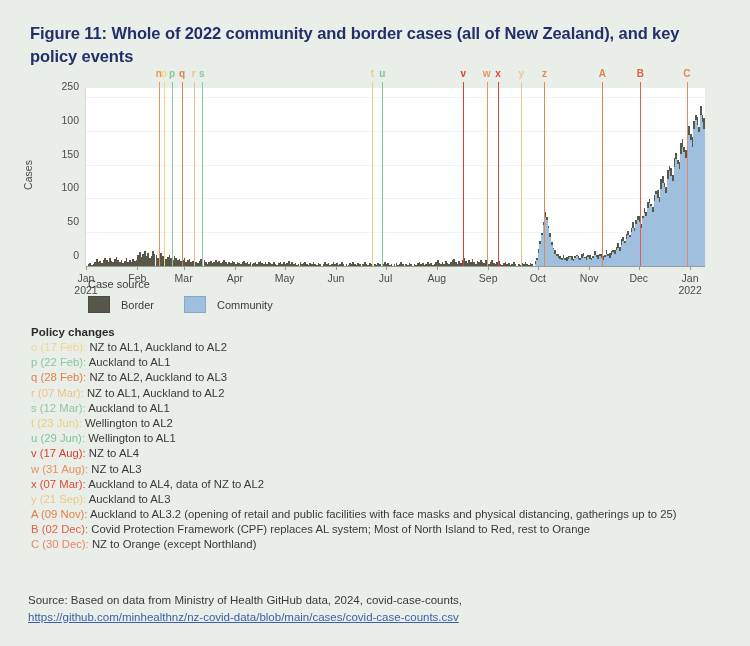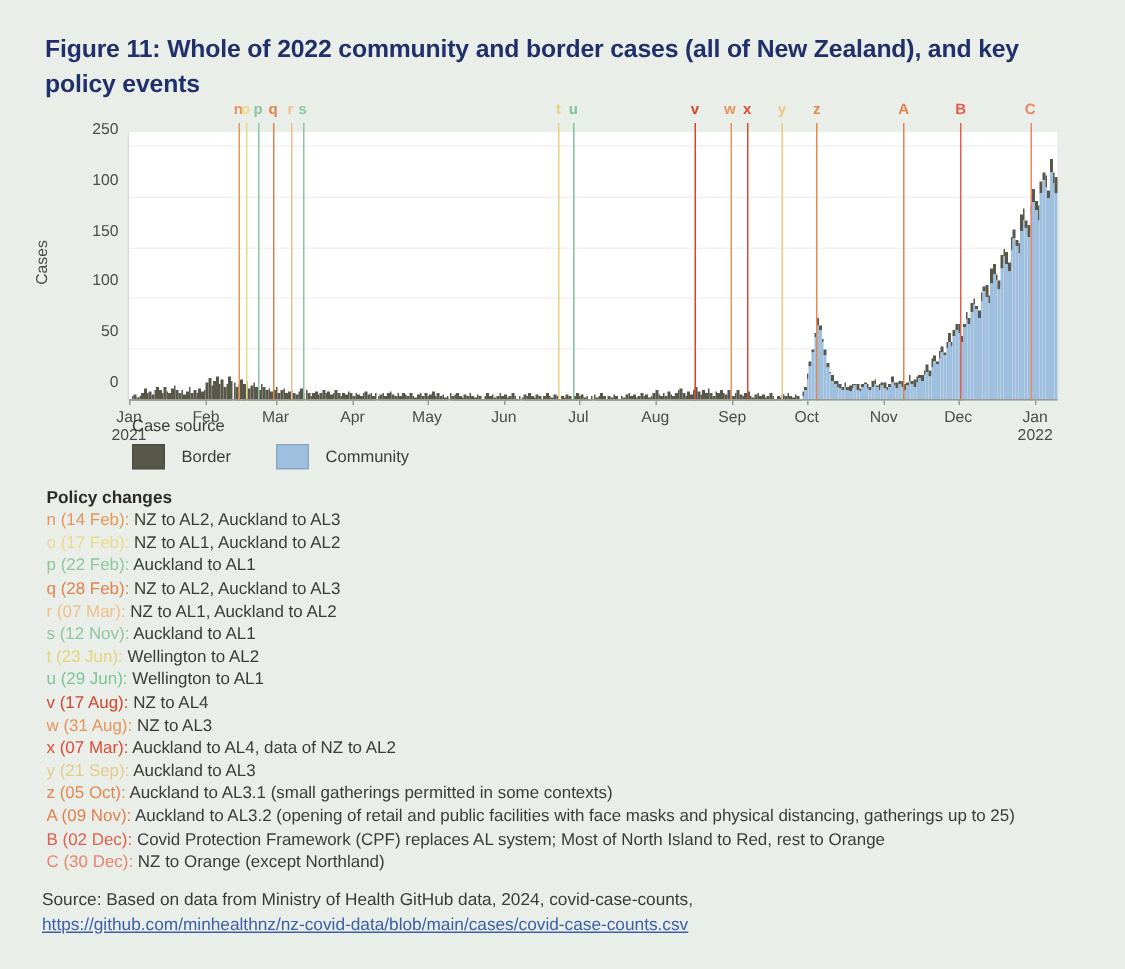--- a/index.html
+++ b/index.html
@@ -1477,33 +1477,31 @@
       <div class="legend-item">
         <div class="legend-swatch" style="background: rgb(158, 192, 222);"></div>
         <div class="legend-text">Community</div>
       </div>
     </div>
 </div>
 
 <div id="policy-changes">
   <div id="policy-title">Policy changes</div>
   <div id="policy-list">
-      <div class="policy-row"><span class="policy-key" style="color: rgb(232, 148, 92);">n (14 Feb): </span><span>NZ to AL2, Auckland to AL3</span></div>
       <div class="policy-row"><span class="policy-key" style="color: rgb(236, 217, 138);">o (17 Feb): </span><span>NZ to AL1, Auckland to AL2</span></div>
       <div class="policy-row"><span class="policy-key" style="color: rgb(142, 198, 159);">p (22 Feb): </span><span>Auckland to AL1</span></div>
       <div class="policy-row"><span class="policy-key" style="color: rgb(224, 130, 75);">q (28 Feb): </span><span>NZ to AL2, Auckland to AL3</span></div>
       <div class="policy-row"><span class="policy-key" style="color: rgb(240, 192, 138);">r (07 Mar): </span><span>NZ to AL1, Auckland to AL2</span></div>
-      <div class="policy-row"><span class="policy-key" style="color: rgb(142, 198, 159);">s (12 Nov): </span><span>Auckland to AL1</span></div>
+      <div class="policy-row"><span class="policy-key" style="color: rgb(142, 198, 159);">s (12 Mar): </span><span>Auckland to AL1</span></div>
       <div class="policy-row"><span class="policy-key" style="color: rgb(232, 210, 122);">t (23 Jun): </span><span>Wellington to AL2</span></div>
       <div class="policy-row"><span class="policy-key" style="color: rgb(126, 196, 154);">u (29 Jun): </span><span>Wellington to AL1</span></div>
       <div class="policy-row"><span class="policy-key" style="color: rgb(212, 68, 46);">v (17 Aug): </span><span>NZ to AL4</span></div>
       <div class="policy-row"><span class="policy-key" style="color: rgb(232, 147, 90);">w (31 Aug): </span><span>NZ to AL3</span></div>
       <div class="policy-row"><span class="policy-key" style="color: rgb(222, 74, 53);">x (07 Mar): </span><span>Auckland to AL4, data of NZ to AL2</span></div>
       <div class="policy-row"><span class="policy-key" style="color: rgb(232, 201, 138);">y (21 Sep): </span><span>Auckland to AL3</span></div>
-      <div class="policy-row"><span class="policy-key" style="color: rgb(224, 138, 82);">z (05 Oct): </span><span>Auckland to AL3.1 (small gatherings permitted in some contexts)</span></div>
       <div class="policy-row"><span class="policy-key" style="color: rgb(224, 130, 75);">A (09 Nov): </span><span>Auckland to AL3.2 (opening of retail and public facilities with face masks and physical distancing, gatherings up to 25)</span></div>
       <div class="policy-row"><span class="policy-key" style="color: rgb(224, 96, 78);">B (02 Dec): </span><span>Covid Protection Framework (CPF) replaces AL system; Most of North Island to Red, rest to Orange</span></div>
       <div class="policy-row"><span class="policy-key" style="color: rgb(232, 134, 106);">C (30 Dec): </span><span>NZ to Orange (except Northland)</span></div>
     </div>
 </div>
 
 <div id="source-note">
   <span>Source: Based on data from Ministry of Health GitHub data, 2024, covid-case-counts,</span>
   <a id="source-link" href="#">https://github.com/minhealthnz/nz-covid-data/blob/main/cases/covid-case-counts.csv</a>
 </div>

